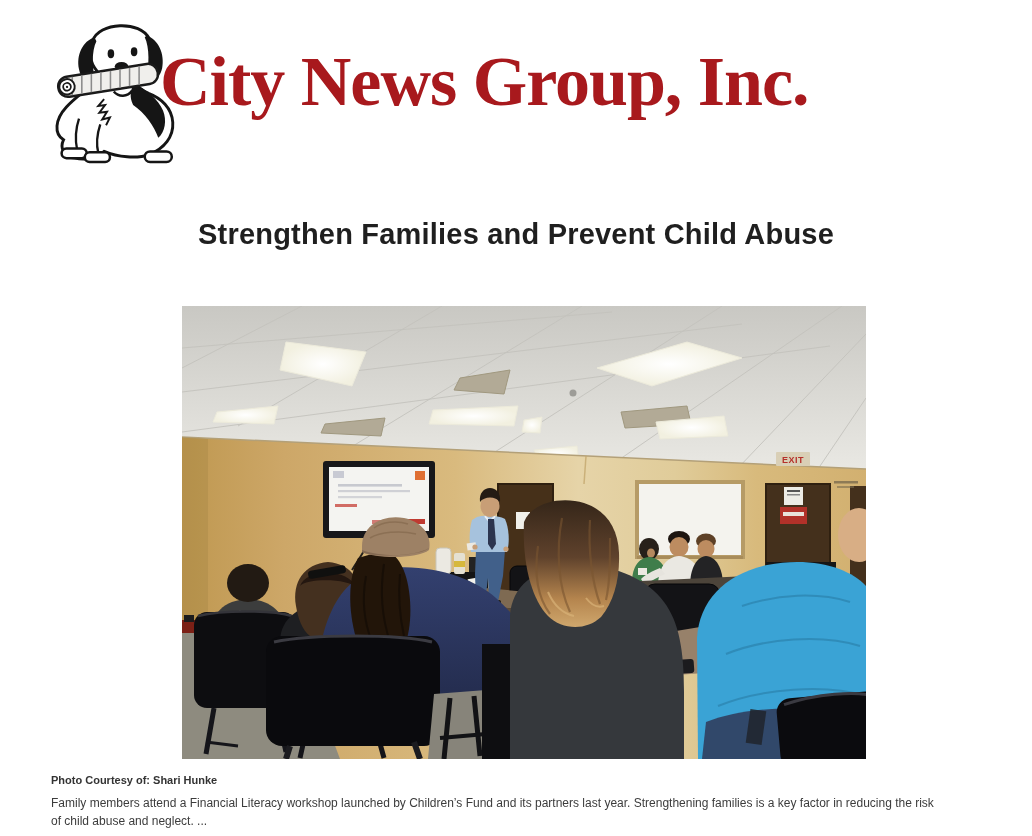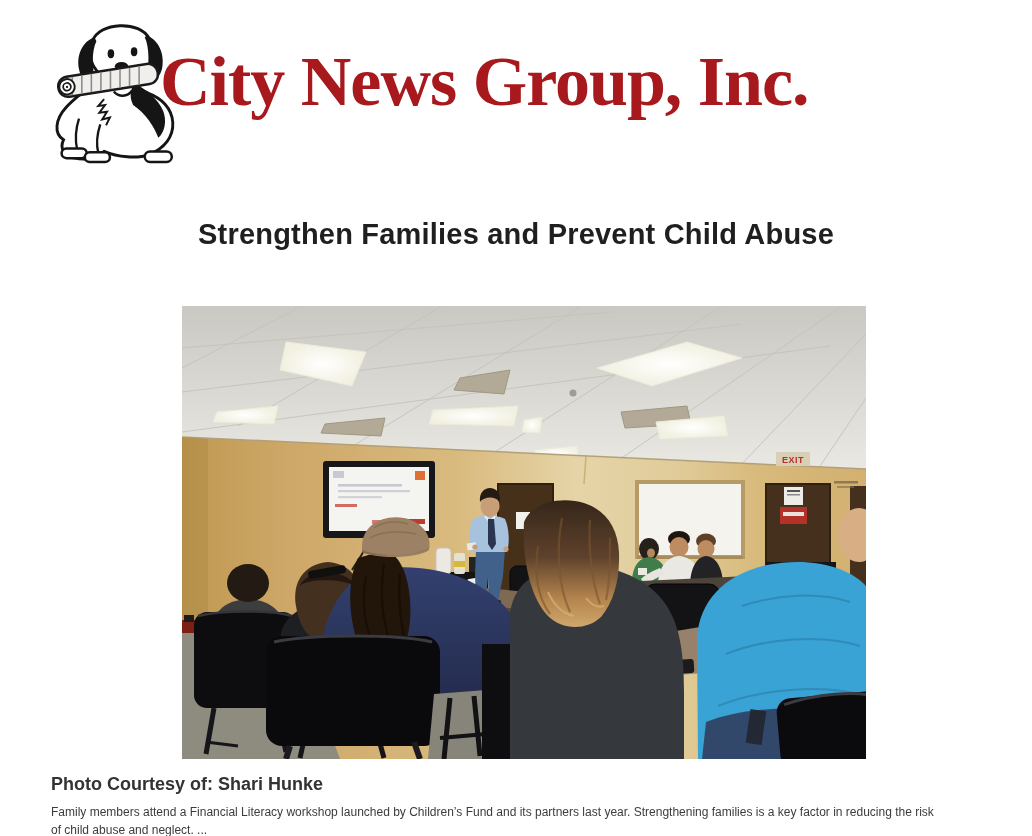--- a/index.html
+++ b/index.html
@@ -17,21 +17,21 @@
 
   h1.headline{
     margin:36px 0 16px 0;text-align:center;
     font-family:"Liberation Sans",sans-serif;
     font-weight:700;font-size:29px;letter-spacing:.2px;color:#1f1f1f;
   }
 
   figure.photo{margin:47px 0 0 174px;padding:8px;width:684px;height:453px;overflow:hidden;}
   figure.photo svg{display:block;}
 
-  p.credit{margin:7px 0 0 51px;font-size:18px;font-weight:700;color:#333;}
+  p.credit{margin:7px 0 0 51px;font-size:11px;font-weight:700;color:#333;}
   p.body-text{margin:8px 0 0 51px;width:892px;font-size:12px;line-height:1.5;color:#3c3c3c;}
 </style>
 </head>
 <body>
 
 <div class="masthead">
   <div class="logo">
     <svg class="dog-svg" width="145" height="164" viewBox="0 0 150 165">
 
       <path d="M52,68 C42,80 28,88 17,100 C5,113 4,128 14,134 C10,142 14,152 26,153 C38,156 50,152 56,146 C70,152 90,154 103,149 C118,143 128,131 127,116 C126,101 115,91 102,86 C95,83 90,79 87,74 Z" fill="#ffffff" stroke="#151515" stroke-width="3"></path>

